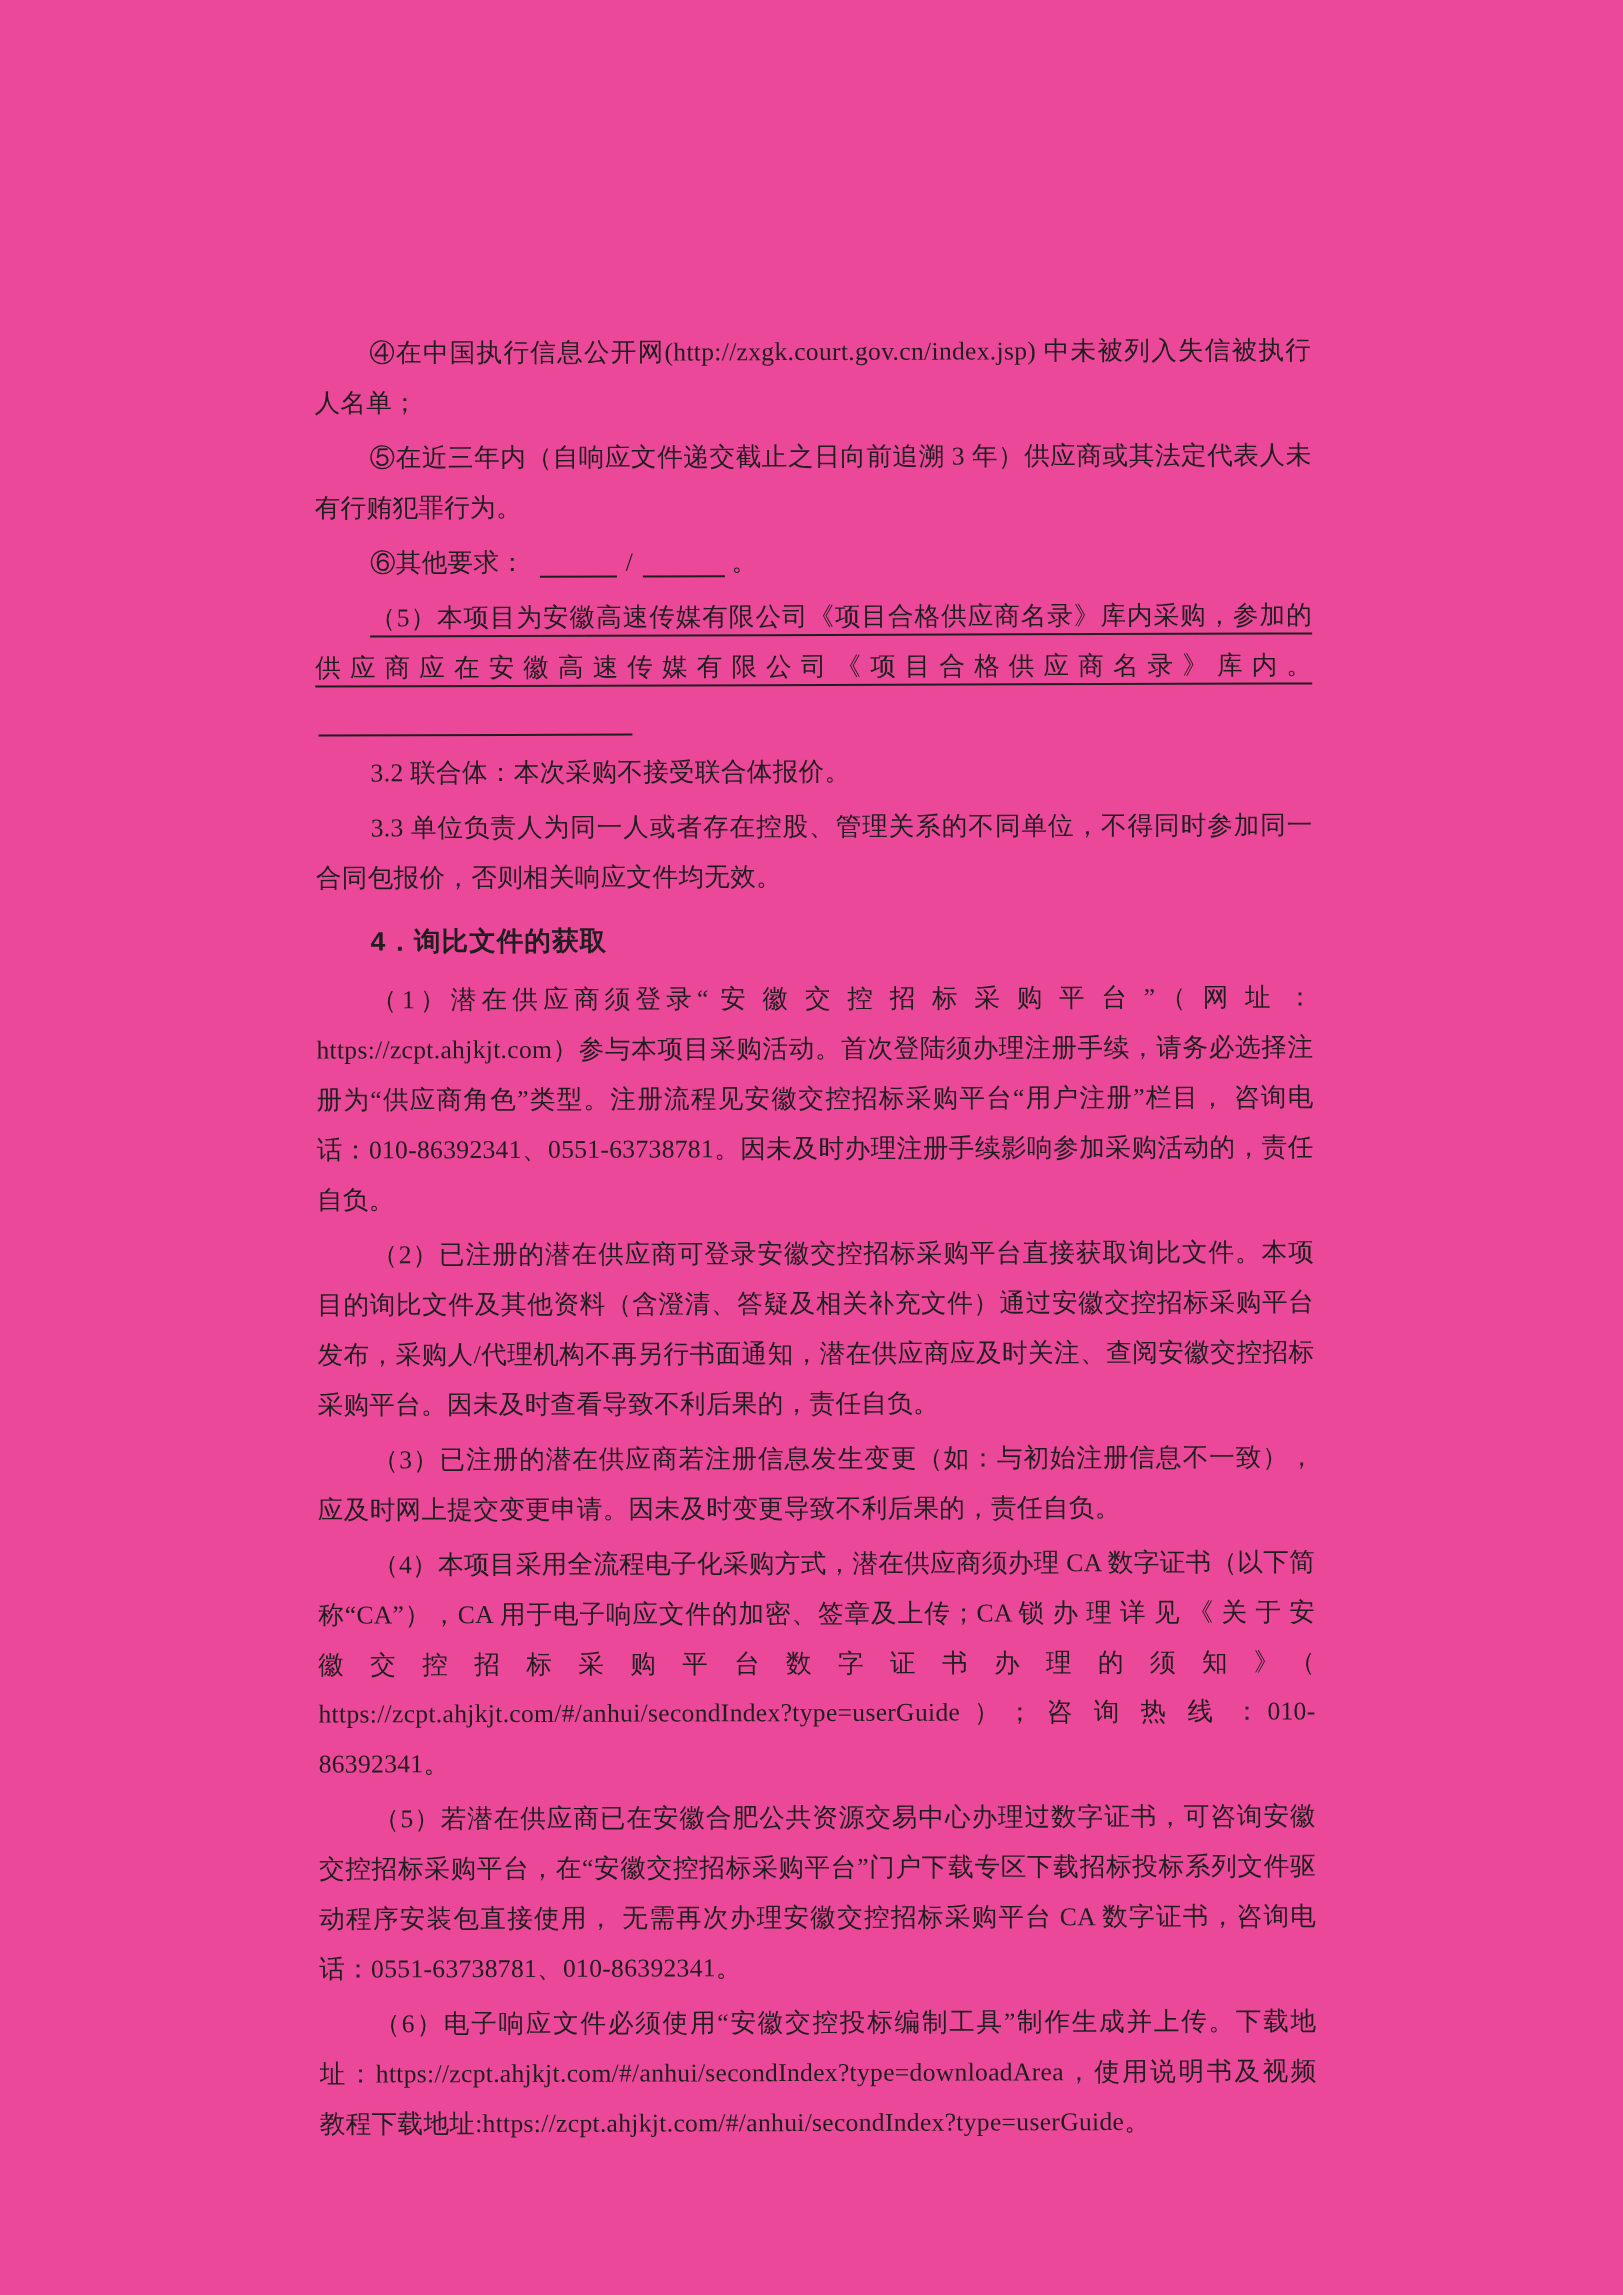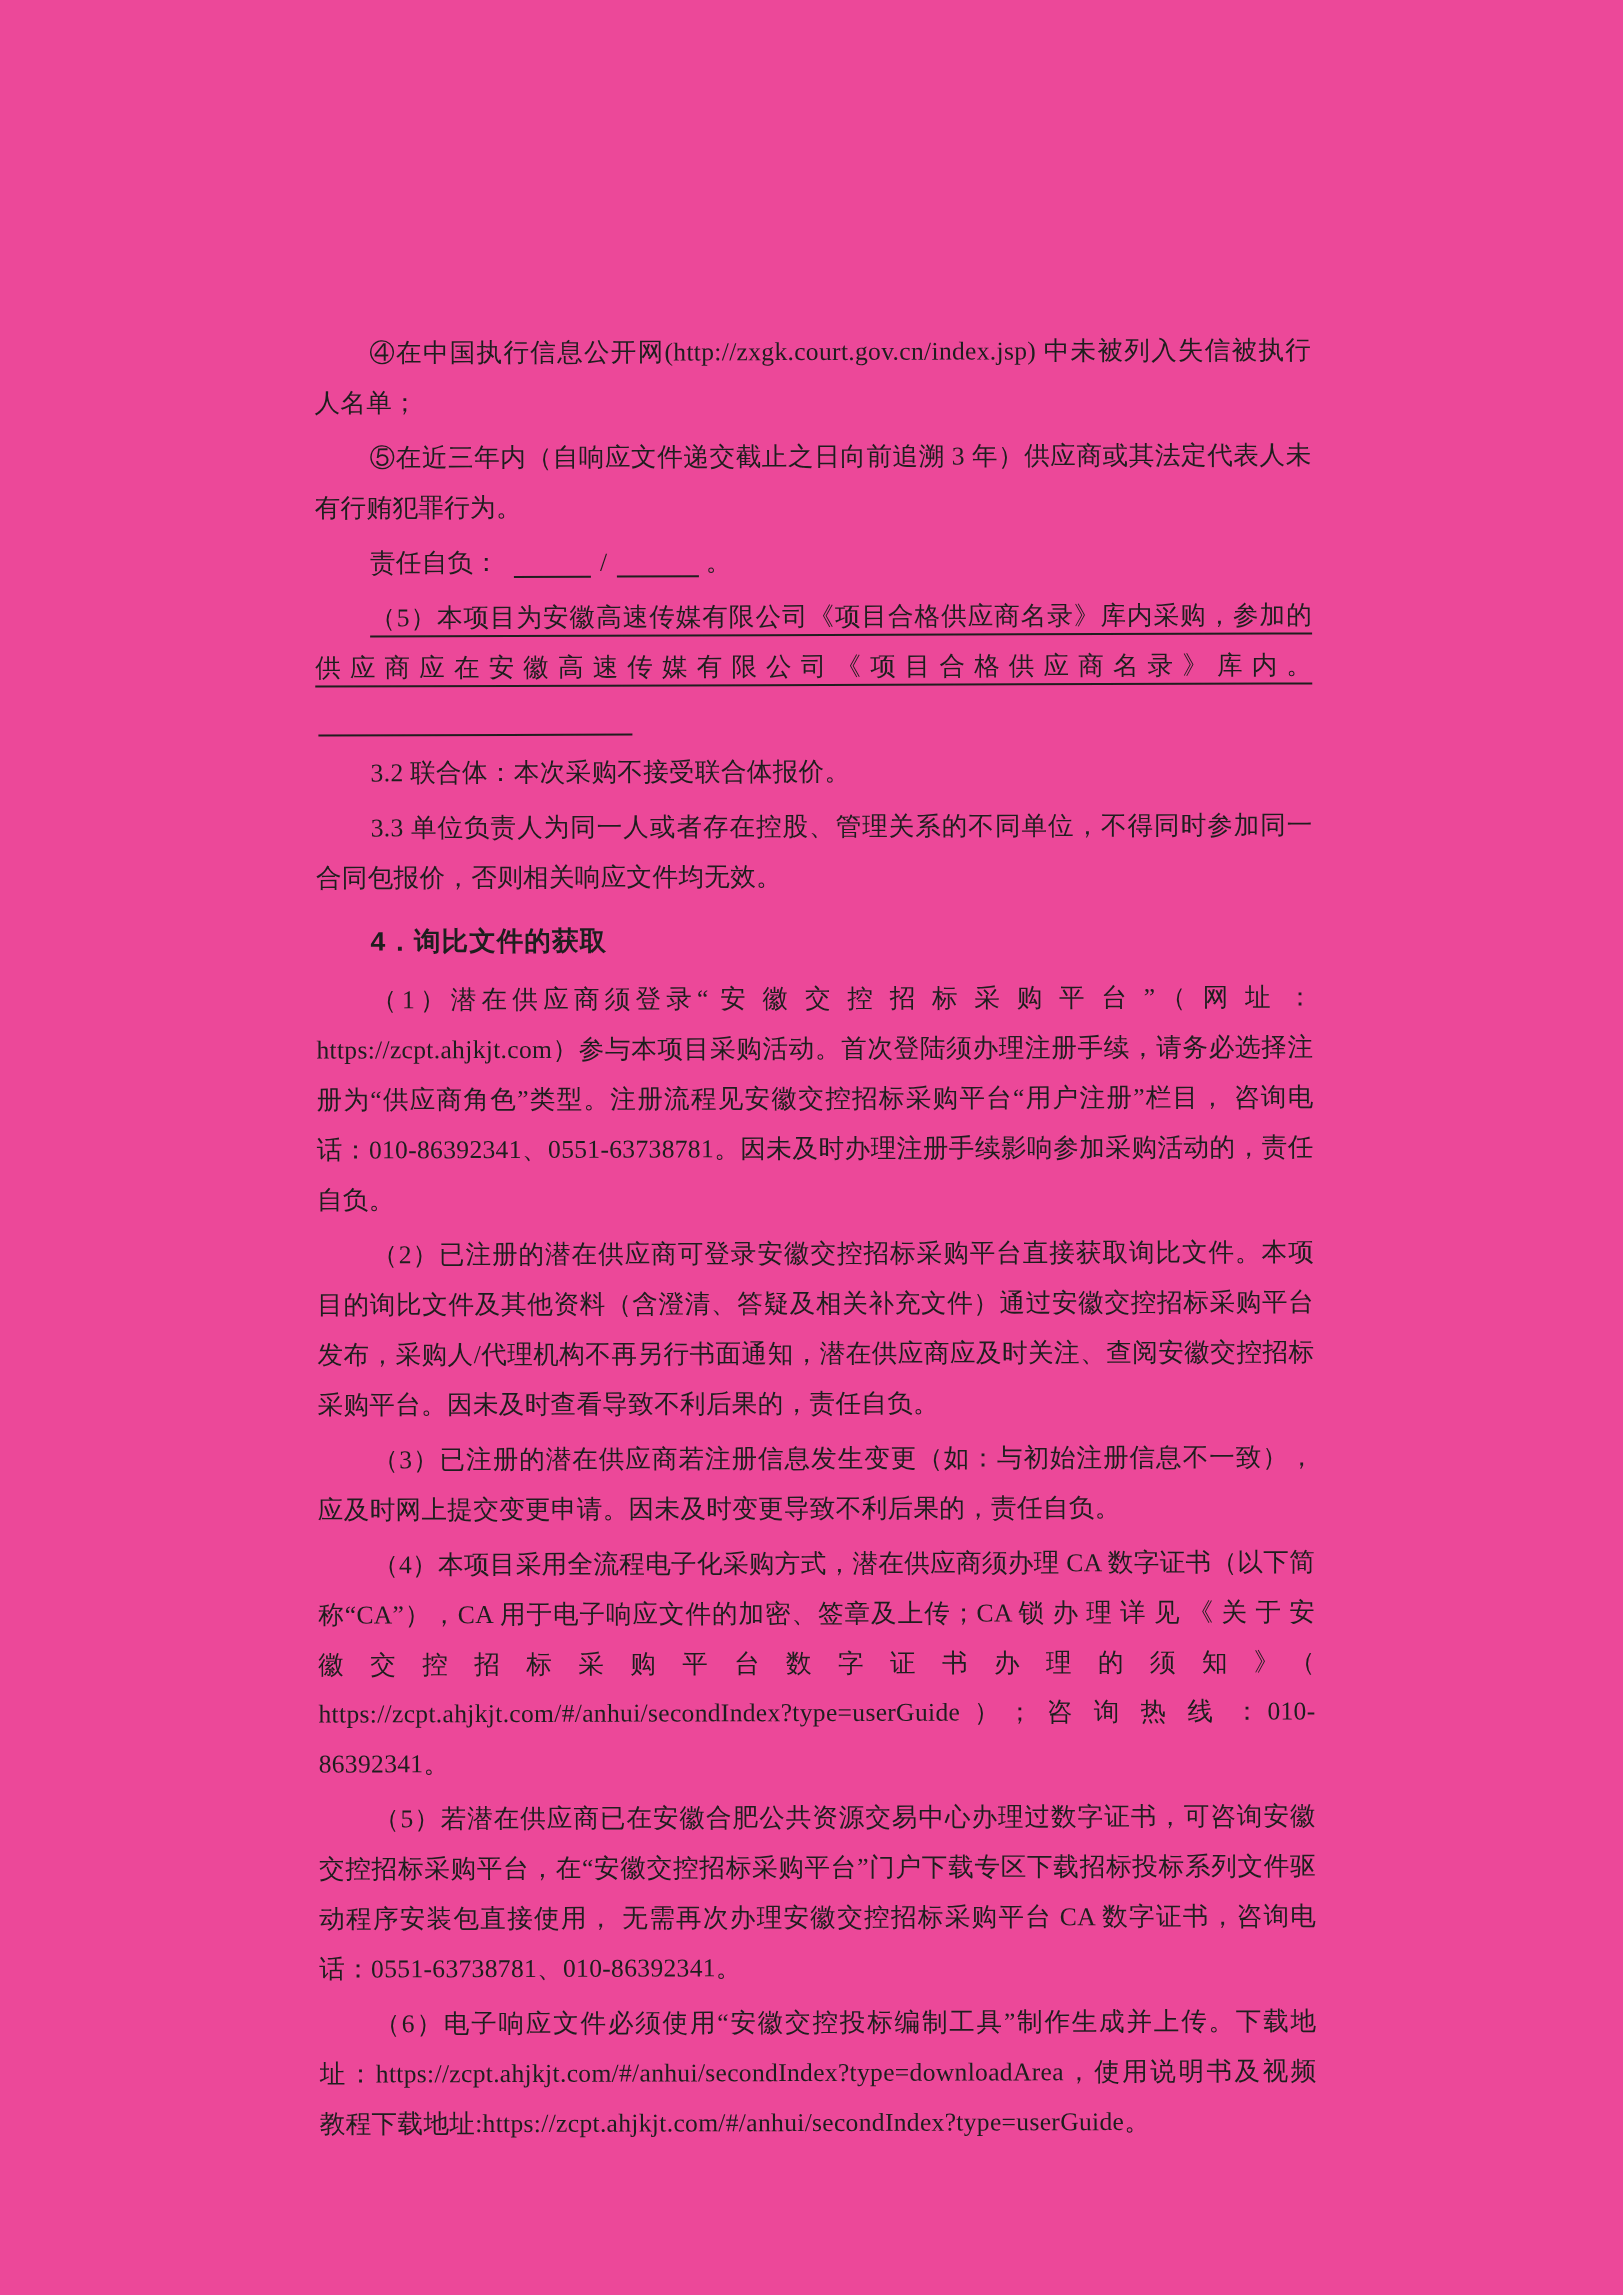--- a/index.html
+++ b/index.html
@@ -67,21 +67,21 @@
 </head>
 <body>
 
 <div class="paper">
   <div class="content">
 
     <p class="para">④在中国执行信息公开网(http://zxgk.court.gov.cn/index.jsp) 中未被列入失信被执行人名单；</p>
 
     <p class="para">⑤在近三年内（自响应文件递交截止之日向前追溯 3 年）供应商或其法定代表人未有行贿犯罪行为。</p>
 
-    <p class="para"><span>责任自负：</span><span class="blank b1"></span><span>/</span><span class="blank b2"></span><span>。</span></p>
+    <p class="para"><span>⑥其他要求：</span><span class="blank b1"></span><span>/</span><span class="blank b2"></span><span>。</span></p>
 
     <p class="para ul-para"><span class="ul-text">（5）本项目为安徽高速传媒有限公司《项目合格供应商名录》库内采购，参加的供应商应在安徽高速传媒有限公司《项目合格供应商名录》库内。</span><span class="trail"></span></p>
 
     <p class="para">3.2 联合体：本次采购不接受联合体报价。</p>
 
     <p class="para">3.3 单位负责人为同一人或者存在控股、管理关系的不同单位，不得同时参加同一合同包报价，否则相关响应文件均无效。</p>
 
     <h2 class="heading">4．询比文件的获取</h2>
 
     <p class="para">（1）潜在供应商须登录“ 安 徽 交 控 招 标 采 购 平 台 ”（ 网 址 ：https://zcpt.ahjkjt.com）参与本项目采购活动。首次登陆须办理注册手续，请务必选择注册为“供应商角色”类型。注册流程见安徽交控招标采购平台“用户注册”栏目， 咨询电话：010-86392341、0551-63738781。因未及时办理注册手续影响参加采购活动的，责任自负。</p>

